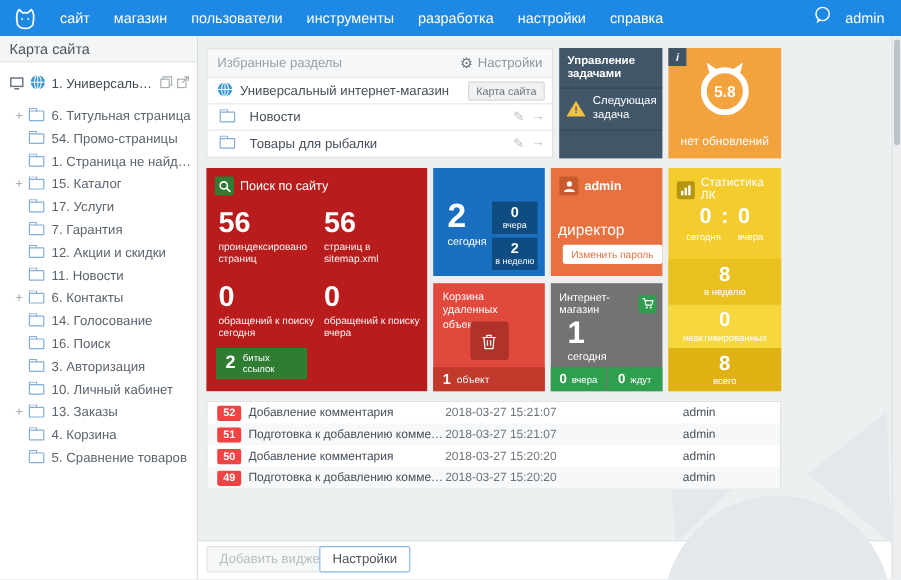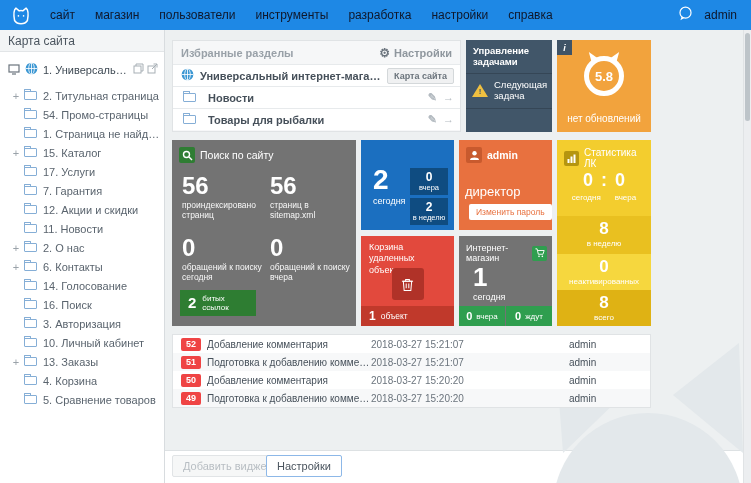--- a/index.html
+++ b/index.html
@@ -2,21 +2,21 @@
 <html><head>
 <meta charset="utf-8">
 <style>
   * { margin:0; padding:0; box-sizing:border-box; }
   body { background:#cfd4d7; }
   #app { position:relative; width:751px; height:483px; background:#edf0f1;
          font-family:"Liberation Sans", sans-serif; overflow:hidden; }
 
   
   .topbar { position:absolute; top:0; left:0; right:0; height:30px; background:#1e88e5;
-            display:flex; align-items:center; color:#0f172a; z-index:6; }
+            display:flex; align-items:center; color:#ffffff; z-index:6; }
   .logo { margin-left:10px; display:flex; align-items:center; }
   .menu { display:flex; list-style:none; margin-left:8px; }
   .menu li { padding:0 10px; font-size:12px; line-height:30px; cursor:pointer; white-space:nowrap; }
   .topbar-right { margin-left:auto; display:flex; align-items:center; gap:10px; margin-right:14px; }
   .user { font-size:12px; }
 
   
   .sidebar { position:absolute; top:30px; left:0; width:165px; bottom:0; background:#fff;
              border-right:1px solid #d8dcdf; z-index:3; }
   .sidebar-header { height:22px; line-height:22px; background:#f3f5f6; border-bottom:1px solid #e2e5e7;
@@ -35,21 +35,21 @@
   .folder::before { content:""; position:absolute; top:-3px; left:-1px; width:5px; height:2px;
                     border:1px solid #85aed6; border-bottom:none; border-radius:1px 1px 0 0; }
   .tree .lbl { white-space:nowrap; overflow:hidden; text-overflow:ellipsis; }
 
   
   .main { position:absolute; left:165px; top:30px; right:8px; bottom:33px; z-index:2; }
   .widget { position:absolute; color:#fff; }
 
   
   .favorites { left:7px; top:10px; width:289px; height:92px; background:#f6f7f8;
-               border:1px solid #e0e3e5; color:#46505a;font-weight:bold; }
+               border:1px solid #e0e3e5; color:#46505a; }
   .fav-header { height:23px; display:flex; align-items:center; padding:0 8px; font-size:11px; color:#99a1a8; }
   .fav-settings { margin-left:auto; display:flex; align-items:center; gap:4px; cursor:pointer; color:#8f979e; }
   .gear { font-size:12px; color:#6b747d; }
   .fav-row { height:22px; background:#fff; border-top:1px solid #e7eaec; display:flex; align-items:center;
              padding:0 6px 0 8px; font-size:11px; gap:6px; }
   .fav-row .flabel { flex:1; min-width:0; white-space:nowrap; overflow:hidden; text-overflow:ellipsis; }
   .fav-btn { font-size:9px; color:#6b747c; background:#f0f1f2; border:1px solid #d4d8da; border-radius:2px;
              padding:2px 6px; cursor:pointer; white-space:nowrap; }
   .fav-icons { display:flex; gap:6px; color:#b4bbc1; font-size:11px; }
   .fav-icons span { cursor:pointer; }
@@ -80,21 +80,21 @@
   .gauge::after  { right:-1px; border-width:0 4px 11px 4px; border-color:transparent transparent #fff transparent;
                    transform:rotate(35deg); }
   .updates .u-label { position:absolute; bottom:8px; left:0; right:0; text-align:center; font-size:10px; }
 
   
   .w-header { display:flex; align-items:center; gap:5px; padding:7px 6px 0 7px; font-size:10.5px; }
   .sq { width:16px; height:16px; border-radius:2px; display:flex; align-items:center; justify-content:center;
         flex:0 0 16px; }
 
   
-  .search { left:7px; top:110px; width:184px; height:186px; background:#737373; }
+  .search { left:7px; top:110px; width:184px; height:186px; background:#b91c1c; }
   .s-stat { position:absolute; width:82px; }
   .s-val { font-size:24px; font-weight:bold; line-height:1; }
   .s-lbl { font-size:8.5px; line-height:1.2; margin-top:2px; opacity:.95; }
   .broken { position:absolute; left:8px; bottom:10px; background:#2e7d32; display:flex; align-items:center;
             gap:6px; padding:4px 8px; cursor:pointer; }
   .broken .b-val { font-size:15px; font-weight:bold; }
   .broken .b-lbl { font-size:8px; line-height:1.15; width:46px; }
 
   
   .comments { left:196px; top:110px; width:93px; height:90px; background:#1b6fc0; }
@@ -249,21 +249,21 @@
             <rect x="1" y="3" width="7" height="7" fill="none" stroke="#a7afb5"></rect>
             <path d="M5 6 L10 1 M6.5 1 H10 V4.5" stroke="#a7afb5" fill="none"></path>
           </svg>
         </span>
       </span>
     </div>
     <ul class="tree">
       <li>
           <span class="expander on"></span>
           <span class="folder"></span>
-          <span class="lbl">2. Титульная страница</span>
+          <span class="lbl">6. Титульная страница</span>
         </li>
       <li>
           <span class="expander"></span>
           <span class="folder"></span>
           <span class="lbl">54. Промо-страницы</span>
         </li>
       <li>
           <span class="expander"></span>
           <span class="folder"></span>
           <span class="lbl">1. Страница не найдена</span>
@@ -285,25 +285,20 @@
         </li>
       <li>
           <span class="expander"></span>
           <span class="folder"></span>
           <span class="lbl">12. Акции и скидки</span>
         </li>
       <li>
           <span class="expander"></span>
           <span class="folder"></span>
           <span class="lbl">11. Новости</span>
-        </li>
-      <li>
-          <span class="expander on"></span>
-          <span class="folder"></span>
-          <span class="lbl">2. О нас</span>
         </li>
       <li>
           <span class="expander on"></span>
           <span class="folder"></span>
           <span class="lbl">6. Контакты</span>
         </li>
       <li>
           <span class="expander"></span>
           <span class="folder"></span>
           <span class="lbl">14. Голосование</span>

